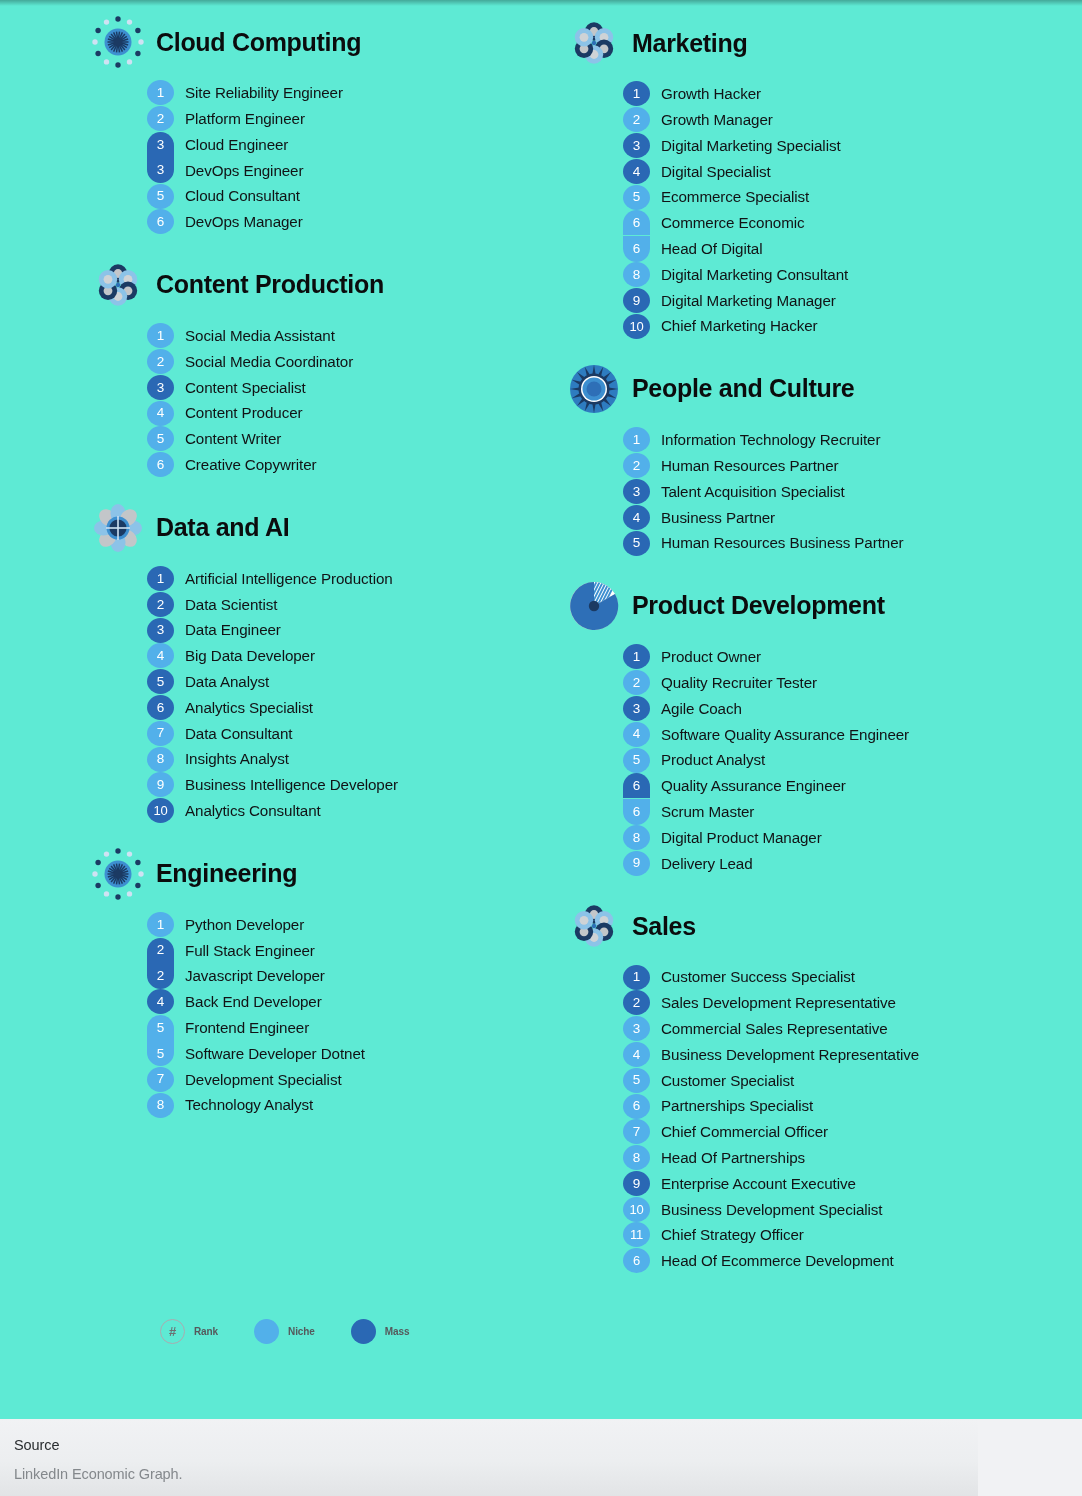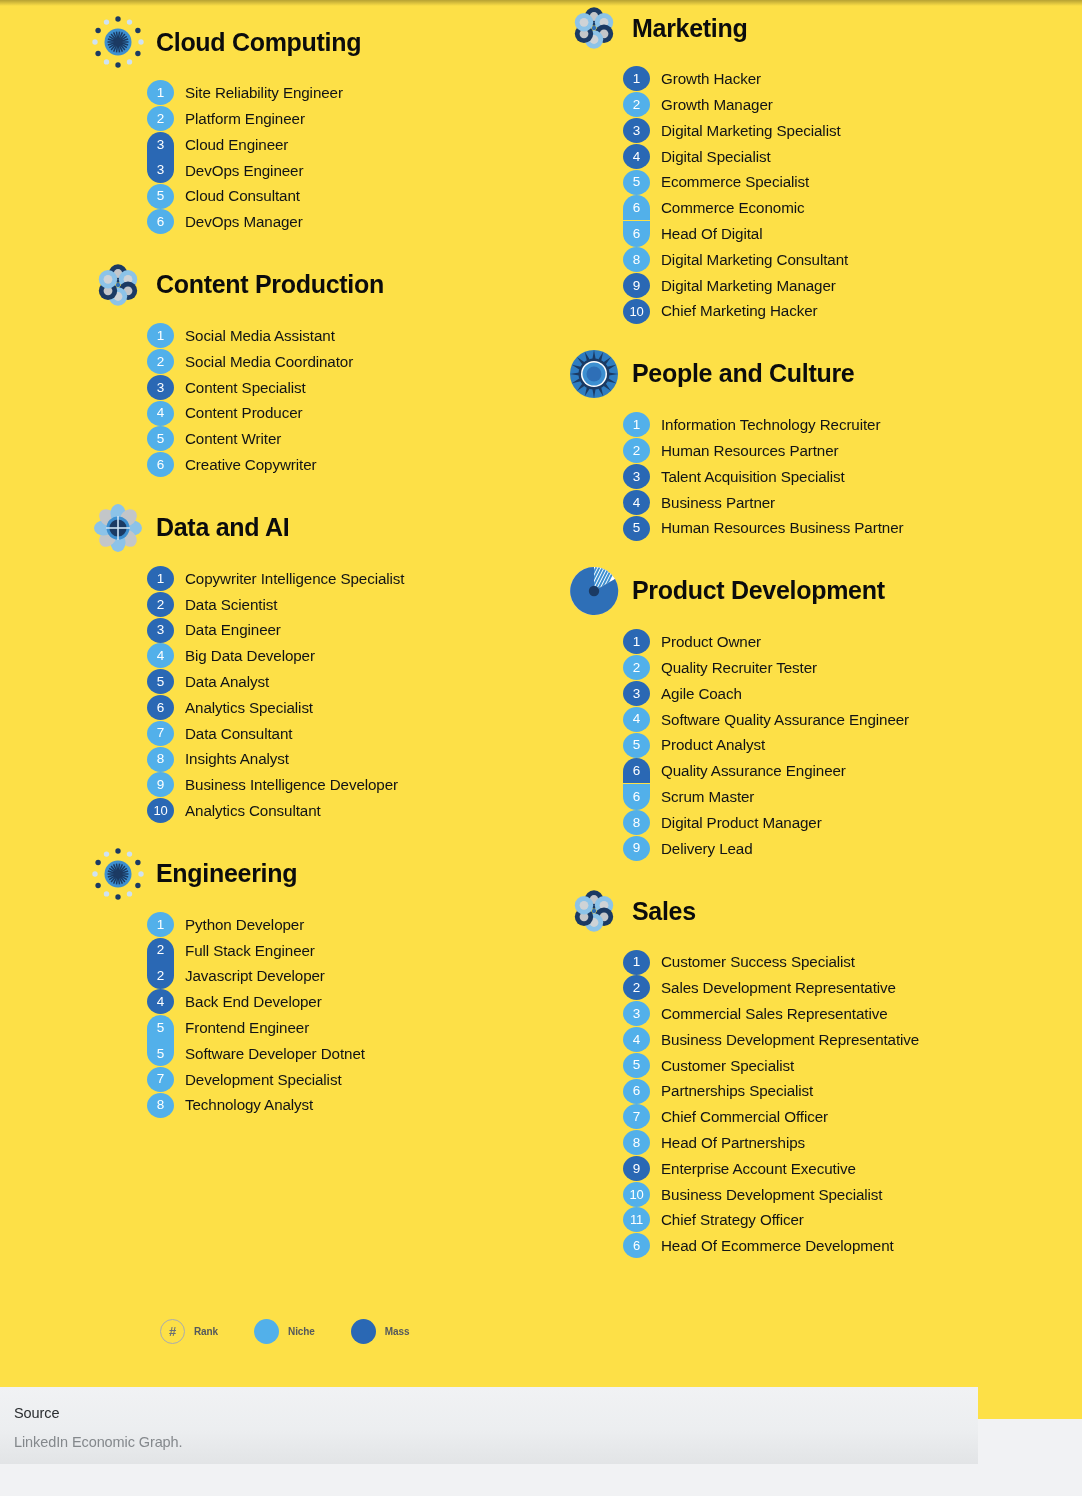--- a/index.html
+++ b/index.html
@@ -12,29 +12,29 @@
     position:relative;
     overflow:hidden;
   }
   .top-shadow{
     position:absolute; top:0; left:0; width:1082px; height:6px;
     background:linear-gradient(to bottom, rgba(0,0,0,0.28), rgba(0,0,0,0.0));
     pointer-events:none; z-index:50;
   }
   .canvas{
     position:absolute; top:0; left:0; width:1082px; height:1419px;
-    background:#fde047;
+    background:#5eead4;
   }
   .columns{
     position:absolute; top:0; left:0; width:1082px;
     display:flex; flex-direction:row;
   }
   .col{ width:541px; position:relative; }
   .col-left{ padding-left:92px; padding-top:14px; }
-  .col-right{ padding-left:27px; padding-top:0; }
+  .col-right{ padding-left:27px; padding-top:15px; }
 
   .section{ margin-bottom:0; }
   .sec-head{
     display:flex; align-items:center; gap:12px;
     height:56px; margin-bottom:10px;
   }
   .sec-icon{ width:52px; height:52px; flex:0 0 52px; position:relative; }
   .sec-title{
     font-size:25px; font-weight:bold; letter-spacing:-0.3px;
     color:#0b0c0d; line-height:1; white-space:nowrap;
@@ -78,21 +78,21 @@
     border:1.6px solid #a9acb0; background:transparent;
     display:flex; align-items:center; justify-content:center;
     font-size:13px; color:#6c7073; font-weight:bold;
   }
   .leg-dot{ width:25px; height:25px; border-radius:50%; }
   .leg-dot.niche{ background:#52b0ea; }
   .leg-dot.mass{ background:#2a68b4; }
   .leg-label{ font-size:10px; font-weight:bold; color:#55595c; letter-spacing:-0.1px; }
 
   .footer{
-    position:absolute; left:0; top:1387px; width:978px; height:77px;
+    position:absolute; left:0; top:1419px; width:978px; height:77px;
     background:linear-gradient(to bottom,#f1f2f4 0%, #eceef0 55%, #e2e4e6 100%);
     padding:18px 0 0 14px;
   }
   .footer-title{ font-size:14.5px; color:#2a2d30; margin-bottom:13px; letter-spacing:-0.1px; }
   .footer-text{ font-size:14.5px; color:#84888c; letter-spacing:-0.1px; }
 </style>
 </head>
 <body>
 
 <div class="top-shadow"></div>
@@ -255,21 +255,21 @@
     <line x1="26" y1="14" x2="26" y2="38" stroke="#cfe2f3" stroke-width="1.6"></line>
     <line x1="14" y1="26" x2="38" y2="26" stroke="#cfe2f3" stroke-width="1.6"></line>
               </svg></div>
             <div class="sec-title">Data and AI</div>
           </div>
           <div class="rows">
             <div class="row">
               <div class="badge-col">
                 <div class="badge mass single">1</div>
               </div>
-              <div class="row-label">Copywriter Intelligence Specialist</div>
+              <div class="row-label">Artificial Intelligence Production</div>
             </div>
             <div class="row">
               <div class="badge-col">
                 <div class="badge mass single">2</div>
               </div>
               <div class="row-label">Data Scientist</div>
             </div>
             <div class="row">
               <div class="badge-col">
                 <div class="badge mass single">3</div>

